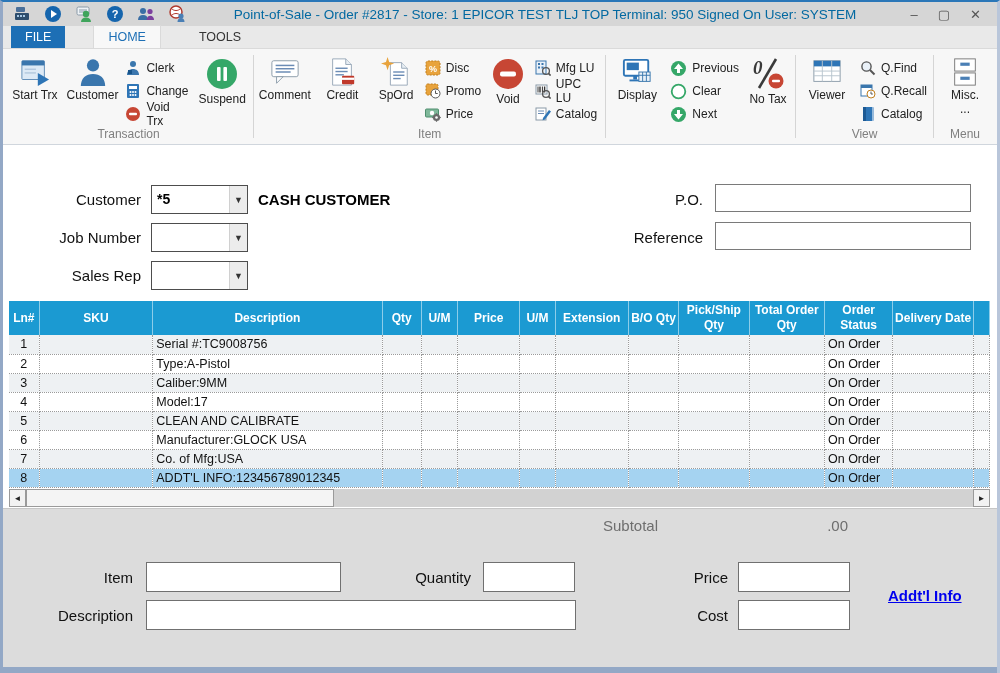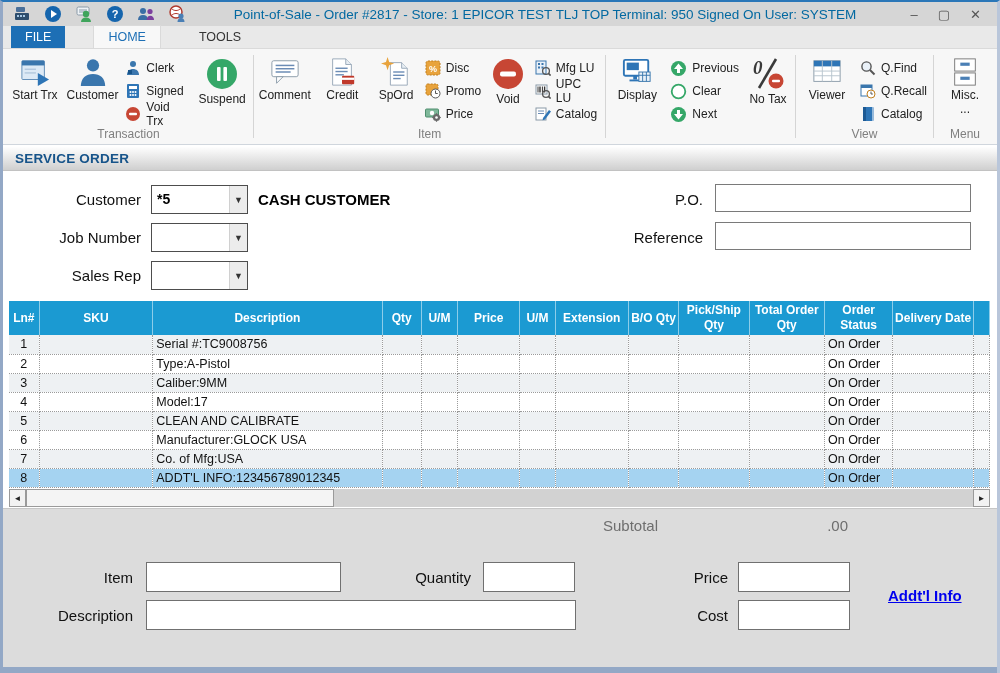--- a/index.html
+++ b/index.html
@@ -162,21 +162,21 @@
             <svg width="16" height="16" viewBox="0 0 16 16">
                 <rect x="2" y="1" width="12" height="14" rx="1" fill="#2e75b6"></rect>
                 <rect x="4" y="3" width="8" height="3" fill="#fff"></rect>
                 <circle cx="5.5" cy="9" r="1" fill="#fff"></circle>
                 <circle cx="8" cy="9" r="1" fill="#fff"></circle>
                 <circle cx="10.5" cy="9" r="1" fill="#fff"></circle>
                 <circle cx="5.5" cy="12" r="1" fill="#fff"></circle>
                 <circle cx="8" cy="12" r="1" fill="#fff"></circle>
                 <circle cx="10.5" cy="12" r="1" fill="#fff"></circle>
               </svg>
-            <span>Signed</span>
+            <span>Change</span>
           </div>
           <div class="btn-small">
             <svg width="16" height="16" viewBox="0 0 16 16">
                 <circle cx="8" cy="8" r="7" fill="#c74634"></circle>
                 <rect x="4" y="6.8" width="8" height="2.4" rx="1" fill="#fff"></rect>
               </svg>
             <span>Void Trx</span>
           </div>
         </div>
         <div class="btn-large">
@@ -417,23 +417,20 @@
           <span class="lbl"><span>Misc.</span><br><span>...</span></span>
         </div>
       </div>
       <div class="rgroup-label">Menu</div>
     </div>
 
   </div>
 
   <div class="content">
 
-    <div class="so-bar">
-      <span>SERVICE ORDER</span>
-    </div>
 
     <div class="flabel" style="left:30px; top:46px; width:108px;">Customer</div>
     <div class="combo" style="left:148px; top:40px;">
       <span class="val">*5</span>
       <span class="arrow">▼</span>
     </div>
     <div class="cust-name" style="left:255px; top:46px;">CASH CUSTOMER</div>
 
     <div class="flabel" style="left:560px; top:46px; width:140px;">P.O.</div>
     <input class="tinput" style="left: 712px; top: 39px; width: 256px;" value="">

